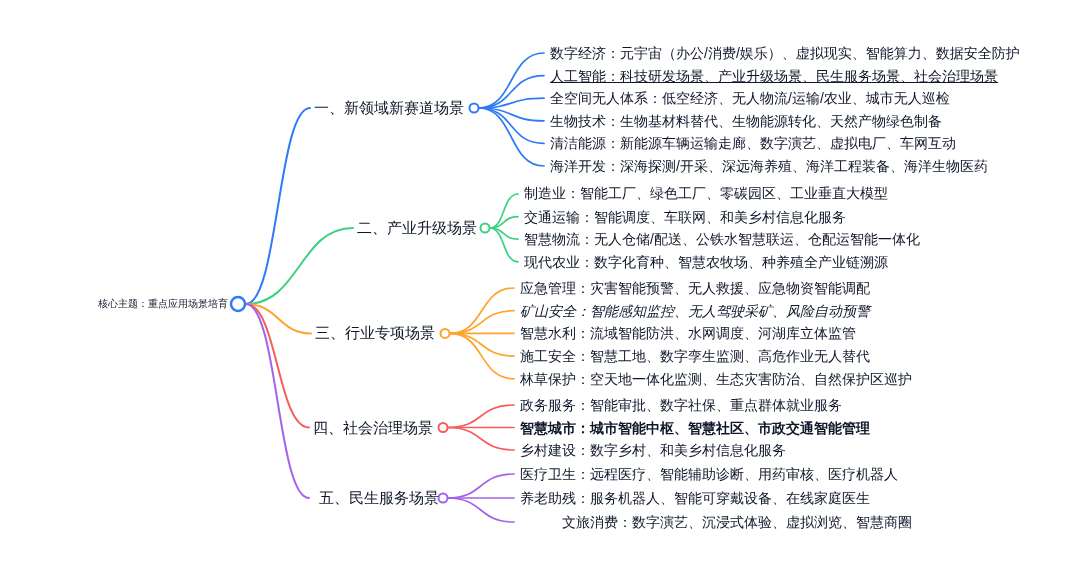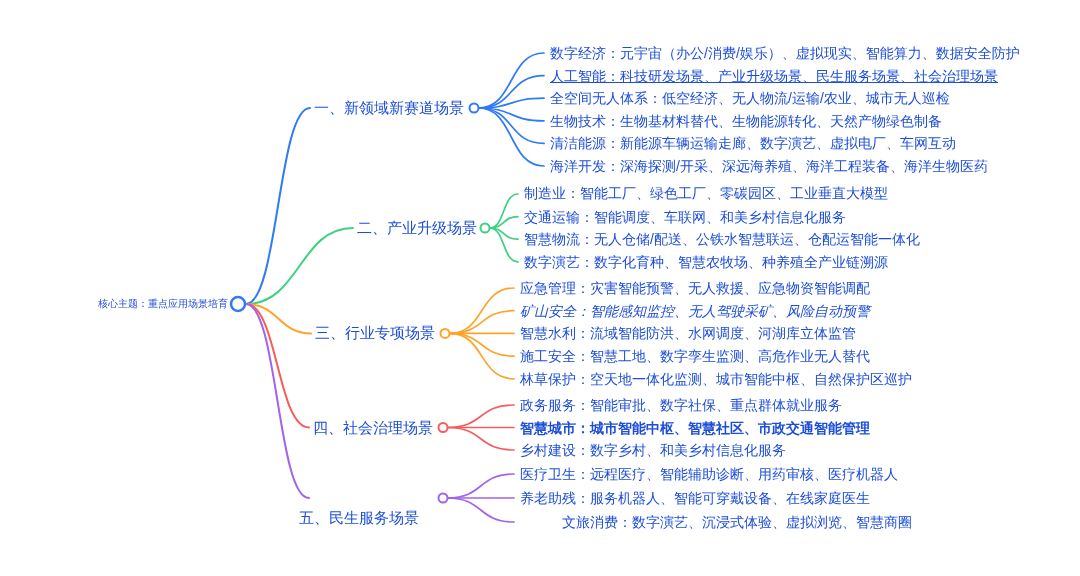--- a/index.html
+++ b/index.html
@@ -16,21 +16,21 @@
     overflow: hidden;
   }
   #connector-layer {
     position: absolute;
     left: 0; top: 0;
     width: 1080px; height: 576px;
   }
   .node-label {
     position: absolute;
     white-space: nowrap;
-    color: #1d4ed8;
+    color: #0f172a;
     cursor: default;
   }
   .root-label {
     font-size: 10px;
     line-height: 20px;
     text-align: right;
   }
   .branch-label {
     font-size: 15px;
     line-height: 22px;
@@ -86,29 +86,29 @@
       <div class="node-label leaf-label" style="left: 550px; top: 43px;">数字经济：元宇宙（办公/消费/娱乐）、虚拟现实、智能算力、数据安全防护</div>
       <div class="node-label leaf-label" style="left: 550px; top: 65.6px; text-decoration: underline;">人工智能：科技研发场景、产业升级场景、民生服务场景、社会治理场景</div>
       <div class="node-label leaf-label" style="left: 550px; top: 88.2px;">全空间无人体系：低空经济、无人物流/运输/农业、城市无人巡检</div>
       <div class="node-label leaf-label" style="left: 550px; top: 110.8px;">生物技术：生物基材料替代、生物能源转化、天然产物绿色制备</div>
       <div class="node-label leaf-label" style="left: 550px; top: 133.4px;">清洁能源：新能源车辆运输走廊、数字演艺、虚拟电厂、车网互动</div>
       <div class="node-label leaf-label" style="left: 550px; top: 156px;">海洋开发：深海探测/开采、深远海养殖、海洋工程装备、海洋生物医药</div>
       <div class="node-label branch-label" style="left: 357px; top: 217px;">二、产业升级场景</div>
       <div class="node-label leaf-label" style="left: 524px; top: 184px; font-family: Liberation Serif, serif;">制造业：智能工厂、绿色工厂、零碳园区、工业垂直大模型</div>
       <div class="node-label leaf-label" style="left: 524px; top: 206.6px;">交通运输：智能调度、车联网、和美乡村信息化服务</div>
       <div class="node-label leaf-label" style="left: 524px; top: 229.2px;">智慧物流：无人仓储/配送、公铁水智慧联运、仓配运智能一体化</div>
-      <div class="node-label leaf-label" style="left: 524px; top: 251.8px;">数字演艺：数字化育种、智慧农牧场、种养殖全产业链溯源</div>
+      <div class="node-label leaf-label" style="left: 524px; top: 251.8px;">现代农业：数字化育种、智慧农牧场、种养殖全产业链溯源</div>
       <div class="node-label branch-label" style="left: 315px; top: 322.4px;">三、行业专项场景</div>
       <div class="node-label leaf-label" style="left: 520px; top: 278px;">应急管理：灾害智能预警、无人救援、应急物资智能调配</div>
       <div class="node-label leaf-label" style="left: 520px; top: 300.7px; font-style: italic;">矿山安全：智能感知监控、无人驾驶采矿、风险自动预警</div>
       <div class="node-label leaf-label" style="left: 520px; top: 323.4px;">智慧水利：流域智能防洪、水网调度、河湖库立体监管</div>
       <div class="node-label leaf-label" style="left: 520px; top: 346.1px;">施工安全：智慧工地、数字孪生监测、高危作业无人替代</div>
-      <div class="node-label leaf-label" style="left: 520px; top: 368.8px;">林草保护：空天地一体化监测、城市智能中枢、自然保护区巡护</div>
+      <div class="node-label leaf-label" style="left: 520px; top: 368.8px;">林草保护：空天地一体化监测、生态灾害防治、自然保护区巡护</div>
       <div class="node-label branch-label" style="left: 313px; top: 416.5px;">四、社会治理场景</div>
       <div class="node-label leaf-label" style="left: 520px; top: 395px;">政务服务：智能审批、数字社保、重点群体就业服务</div>
       <div class="node-label leaf-label" style="left: 520px; top: 417.5px; font-weight: bold;">智慧城市：城市智能中枢、智慧社区、市政交通智能管理</div>
       <div class="node-label leaf-label" style="left: 520px; top: 440px;">乡村建设：数字乡村、和美乡村信息化服务</div>
-      <div class="node-label branch-label" style="left: 299px; top: 487px; margin-top: 20px;">五、民生服务场景</div>
+      <div class="node-label branch-label" style="left: 319px; top: 487px;">五、民生服务场景</div>
       <div class="node-label leaf-label" style="left: 520px; top: 464px;">医疗卫生：远程医疗、智能辅助诊断、用药审核、医疗机器人</div>
       <div class="node-label leaf-label" style="left: 520px; top: 488px;">养老助残：服务机器人、智能可穿戴设备、在线家庭医生</div>
       <div class="node-label leaf-label" style="left: 520px; top: 512px; margin-left: 42px;">文旅消费：数字演艺、沉浸式体验、虚拟浏览、智慧商圈</div>
     </div>
 </div>
 
 </body></html>

